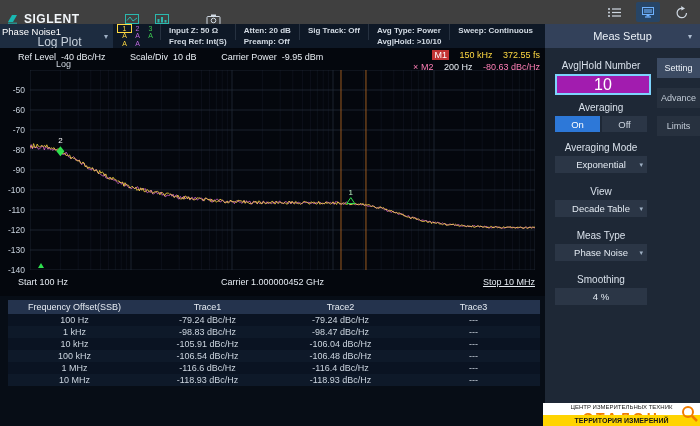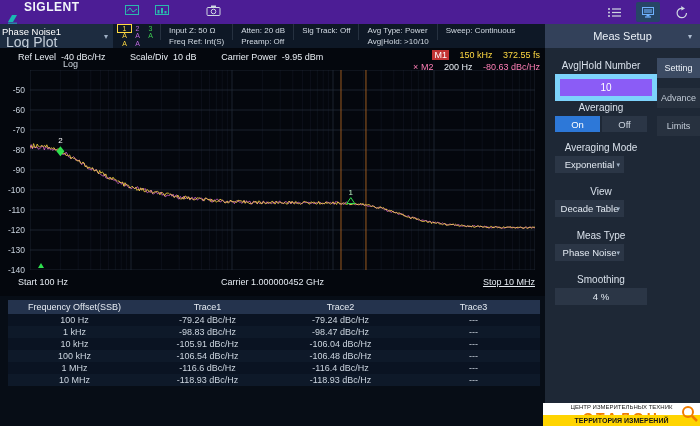--- a/index.html
+++ b/index.html
@@ -1,79 +1,79 @@
 <!DOCTYPE html>
 <html><head>
 <meta charset="utf-8">
 <style>
   html,body{margin:0;padding:0;background:#05080e;}
   .app{position:relative;width:700px;height:426px;background:#070d16;overflow:hidden;
        font-family:"Liberation Sans","DejaVu Sans",sans-serif;color:#dfe6ee;
        -webkit-font-smoothing:antialiased;}
 
   
-  .topbar{position:absolute;left:0;top:0;width:700px;height:38px;background:#4c1d95;
-          display:flex;}
+  .topbar{position:absolute;left:0;top:0;width:700px;height:38px;background:#404040;
+          display:flex;align-items:center;}
   .logo-mark{margin-left:6px;display:flex;align-items:center;}
   .brand{font-weight:bold;font-size:12px;letter-spacing:.5px;color:#f2f6fa;margin-left:5px;}
   .tb-icon{width:24px;height:20px;display:flex;align-items:center;justify-content:center;cursor:pointer;}
   .tb-left{display:flex;margin-left:40px;gap:6px;}
   .tb-cam{margin-left:28px;}
   .tb-right{position:absolute;right:6px;top:0;height:24px;display:flex;align-items:center;gap:10px;}
   .tb-remote{background:#274566;border-radius:2px;}
 
   
   .subbar{position:absolute;left:0;top:24px;width:545px;height:24px;background:#0e1826;
           border-bottom:1px solid #182434;}
   .mode-panel{position:absolute;left:0;top:0;width:113px;height:24px;background:#1d2c40;cursor:pointer;}
   .mode-title{font-size:9.5px;line-height:11px;margin:2px 0 0 2px;color:#ffffff;}
-  .mode-sub{font-size:14px;line-height:10px;margin-left:6px;color:#c6d0db;}
+  .mode-sub{font-size:12px;line-height:10px;margin-left:6px;color:#c6d0db;text-align:center;}
   .mode-arrow{position:absolute;right:5px;top:8px;font-size:8px;color:#9fb0c4;}
   .mode-arrow::after{content:"▾";}
   .trace-grid{position:absolute;left:118px;top:1px;display:grid;grid-template-columns:repeat(3,13px);
               grid-auto-rows:7.4px;font-size:7px;line-height:7px;text-align:center;}
   .tc{display:block;cursor:pointer;}
   .tc.c1{color:#ffd942;} .tc.c2{color:#c06ae0;} .tc.c3{color:#3ecb52;}
   .tc.sel{outline:1px solid #ffd942;}
-  .settings{position:absolute;left:160px;top:0;height:16px;display:flex;}
+  .settings{position:absolute;left:160px;top:0;height:16px;display:flex;font-weight:bold;}
   .sgroup{padding:1px 8px 0 8px;border-left:1px solid #263140;}
   .sline{font-size:8px;line-height:11px;color:#d2dae3;white-space:nowrap;}
 
   
   .side-panel{position:absolute;left:545px;top:24px;width:155px;height:402px;background:#1e2836;}
   .panel-header{position:absolute;left:0;top:0;width:155px;height:24px;background:#33415a;
                 display:flex;align-items:center;justify-content:center;font-size:11px;color:#eaf0f7;cursor:pointer;}
   .panel-header .dd{position:absolute;right:8px;font-size:8px;color:#aebdd0;}
   .panel-header .dd::after{content:"▾";}
   .panel-tab{position:absolute;left:112px;width:43px;height:20px;background:#27313f;font-size:9px;
              display:flex;align-items:center;justify-content:center;color:#c2cbd6;cursor:pointer;}
   .panel-tab.active{background:#3c4b63;color:#eef3f9;}
   .p-label{position:absolute;left:0;width:112px;text-align:center;font-size:10px;color:#d8e0ea;}
-  .input-box{position:absolute;left:10px;width:92px;height:17px;background:#8b5cf6;border:5px solid #7dd3fc;
-             color:#ffffff;font-size:10px;display:flex;align-items:center;justify-content:center;cursor:text;}
+  .input-box{position:absolute;left:10px;width:92px;height:17px;background:#a21caf;border:2px solid #7dd3fc;
+             color:#ffffff;font-size:16px;display:flex;align-items:center;justify-content:center;cursor:text;}
   .btn{position:absolute;height:16px;font-size:9.5px;display:flex;align-items:center;justify-content:center;cursor:pointer;}
   .btn-on{left:10px;width:45px;background:#2d78d8;color:#fff;}
   .btn-off{left:57px;width:45px;background:#2b3646;color:#cdd6e1;}
-  .dropdown{position:absolute;left:10px;width:69px;height:17px;background:#2b3646;font-size:9.5px;
+  .dropdown{position:absolute;left:10px;width:92px;height:17px;background:#2b3646;font-size:9.5px;
             display:flex;align-items:center;justify-content:center;color:#e2e9f1;cursor:pointer;}
   .dropdown .dd-arrow{position:absolute;right:4px;font-size:7px;color:#9fb0c4;}
   .dropdown .dd-arrow::after{content:"▾";}
   .value-box{position:absolute;left:10px;width:92px;height:17px;background:#2b3646;font-size:9.5px;
              display:flex;align-items:center;justify-content:center;color:#e2e9f1;cursor:pointer;}
 
   
   .chart-region{position:absolute;left:0;top:48px;width:545px;height:248px;background:#04070d;}
   .chart-info{position:absolute;left:18px;top:4px;font-size:9px;color:#e8edf3;white-space:nowrap;}
   .chart-info .val{margin-left:5px;}
   .chart-info .gap{display:inline-block;width:22px;}
   .chart-markers{position:absolute;right:5px;top:1px;text-align:right;font-size:9px;line-height:12px;white-space:nowrap;}
   .m1chip{background:#c23333;color:#ffffff;padding:0 2px;}
   .yellow{color:#ffd942;} .pink{color:#ff7fb6;} .white{color:#e8edf3;}
   .mk-sp{margin-left:8px;margin-top:11px;}
-  .log-label{position:absolute;left:15px;top:11px;font-size:9px;color:#cfd6df;padding-left:48px;}
+  .log-label{position:absolute;left:8px;top:11px;font-size:9px;color:#cfd6df;padding-left:48px;}
   .yticks{position:absolute;left:0;top:22px;width:27px;height:200px;font-size:8.5px;color:#c8d1dc;}
   .yticks span{position:absolute;right:2px;width:25px;text-align:right;}
   .plot{position:absolute;left:30px;top:22px;width:505px;height:200px;}
   .plot svg{display:block;}
   .axis-row{position:absolute;top:229px;left:0;width:545px;font-size:9px;color:#e4eaf1;}
   .axis-start{position:absolute;left:18px;}
   .axis-carrier{position:absolute;left:0;width:545px;text-align:center;}
   .axis-stop{position:absolute;right:10px;text-decoration:underline;}
 
   

